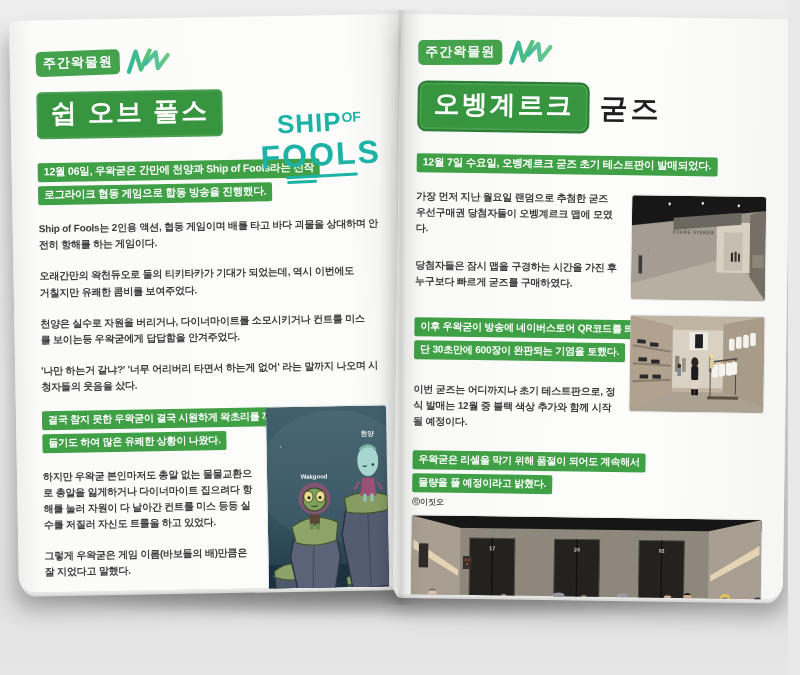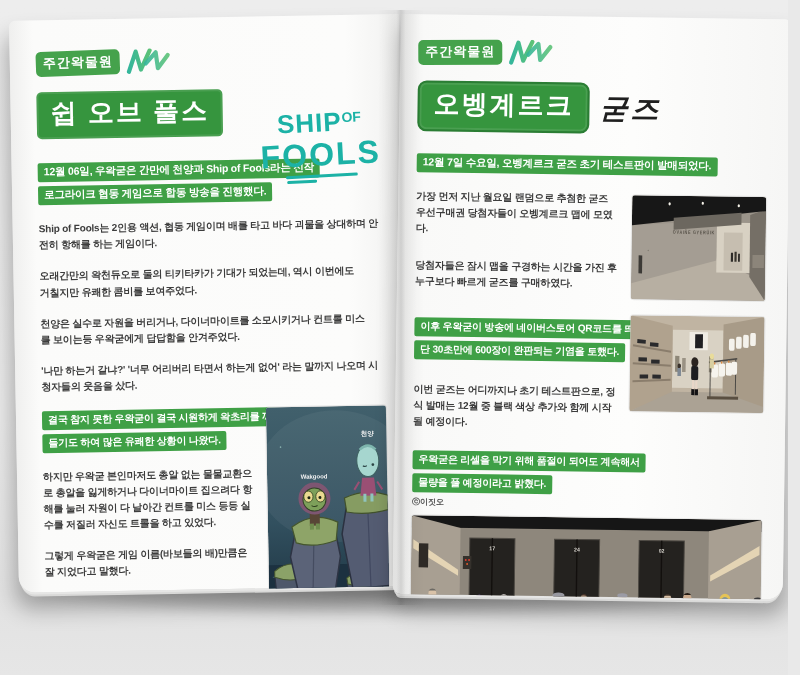--- a/index.html
+++ b/index.html
@@ -29,21 +29,21 @@
   .logo-row { display:flex; align-items:center; gap:5px; margin-bottom:16px; }
   .logo-plate { background:#45a24c; color:#fff; font-weight:800; font-size:13px;
            padding:3px 7px 4px; border-radius:5px; letter-spacing:1px; transform:rotate(-1deg); }
   .scribble { width:46px; height:26px; }
 
   .title-plate { display:inline-block; background:#36953e; color:#fff; font-size:26px; font-weight:800;
            padding:4px 14px 8px; border-radius:5px; letter-spacing:2px;
            box-shadow:inset 0 0 0 2px rgba(255,255,255,0.10); margin-bottom:24px; }
   .title-row { display:flex; align-items:center; gap:10px; margin-bottom:22px; }
   .title-row .title-plate { margin-bottom:0; border:2px solid #2b7d34; border-radius:9px; }
-  .title-rest { font-size:28px; font-weight:800; color:#1f1f1f; letter-spacing:3px;font-style:italic; }
+  .title-rest { font-size:28px; font-weight:800; color:#1f1f1f; letter-spacing:3px; }
 
   .hl-line { display:table; background:#3fa046; color:#fff; font-size:10.5px; font-weight:700;
            padding:2px 6px 3px; margin:0 0 4px; border-radius:2px; letter-spacing:-0.2px; white-space:nowrap; }
   .hl-block { margin-bottom:16px; }
 
   .para { font-size:10px; font-weight:600; color:#3d3d3d; line-height:1.62; letter-spacing:-0.2px;
            margin:0 0 15px; max-width:345px; }
   .credit-line { font-size:8px; color:#4e4e4e; font-weight:700; margin:2px 0 0; }
 
   .ship-logo { position:absolute; top:94px; right:8px; width:146px; text-align:center; color:#1cb2a6;

